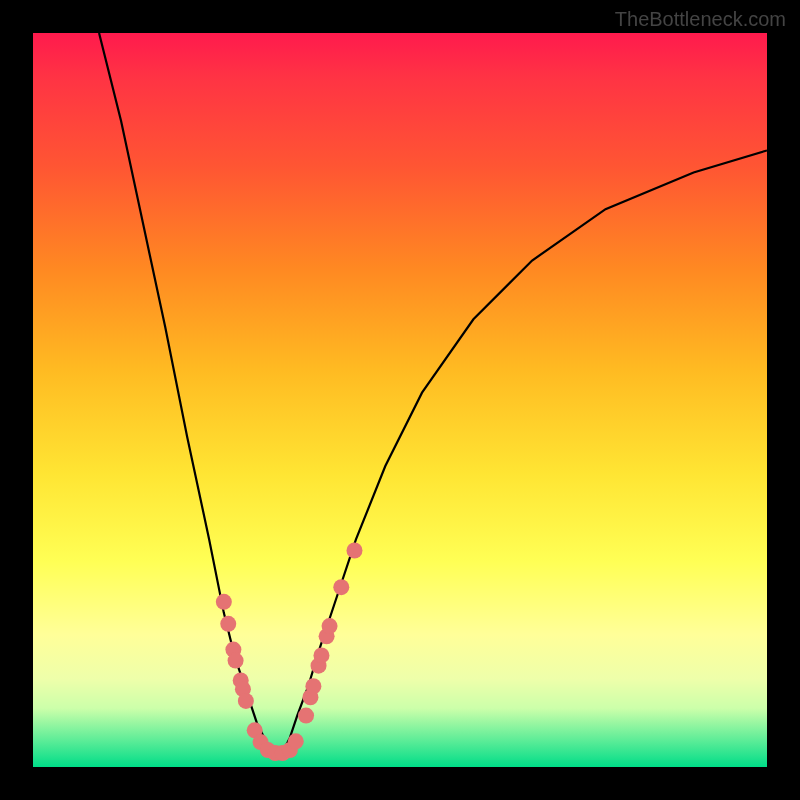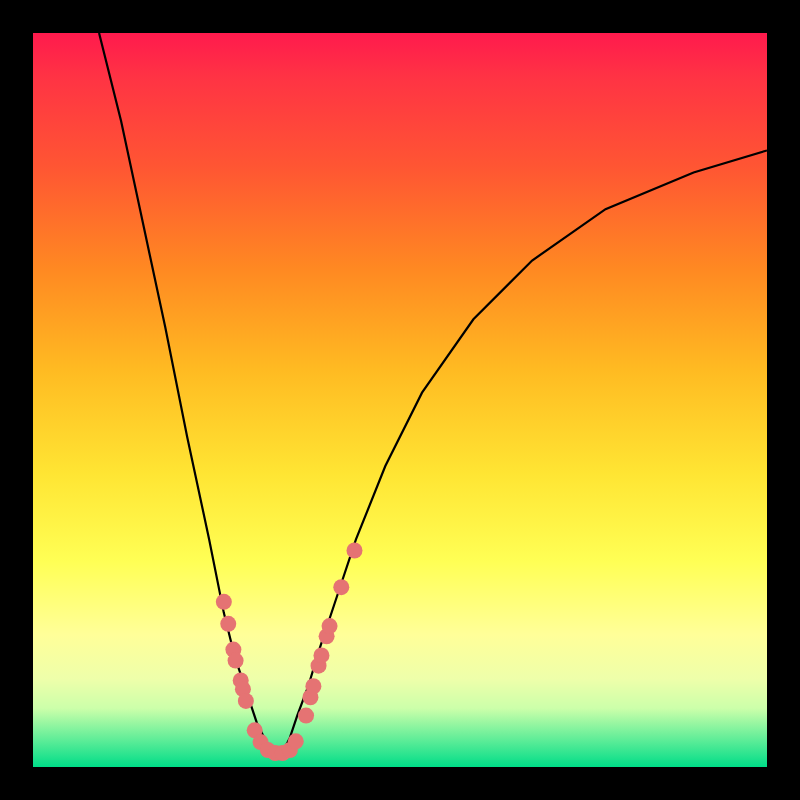--- a/index.html
+++ b/index.html
@@ -86,13 +86,14 @@
           <circle cx="280.39" cy="653.26" r="8" fill="#e57373" stroke="#c85a5a" stroke-width="0"></circle>
           <circle cx="285.53" cy="632.71" r="8" fill="#e57373" stroke="#c85a5a" stroke-width="0"></circle>
           <circle cx="288.46" cy="622.43" r="8" fill="#e57373" stroke="#c85a5a" stroke-width="0"></circle>
           <circle cx="293.60" cy="603.35" r="8" fill="#e57373" stroke="#c85a5a" stroke-width="0"></circle>
           <circle cx="296.54" cy="593.07" r="8" fill="#e57373" stroke="#c85a5a" stroke-width="0"></circle>
           <circle cx="308.28" cy="554.17" r="8" fill="#e57373" stroke="#c85a5a" stroke-width="0"></circle>
           <circle cx="321.49" cy="517.47" r="8" fill="#e57373" stroke="#c85a5a" stroke-width="0"></circle>
         </g>
     </svg>
   </div>
+  <div class="watermark">TheBottleneck.com</div>
 </div>
 
 </body></html>

